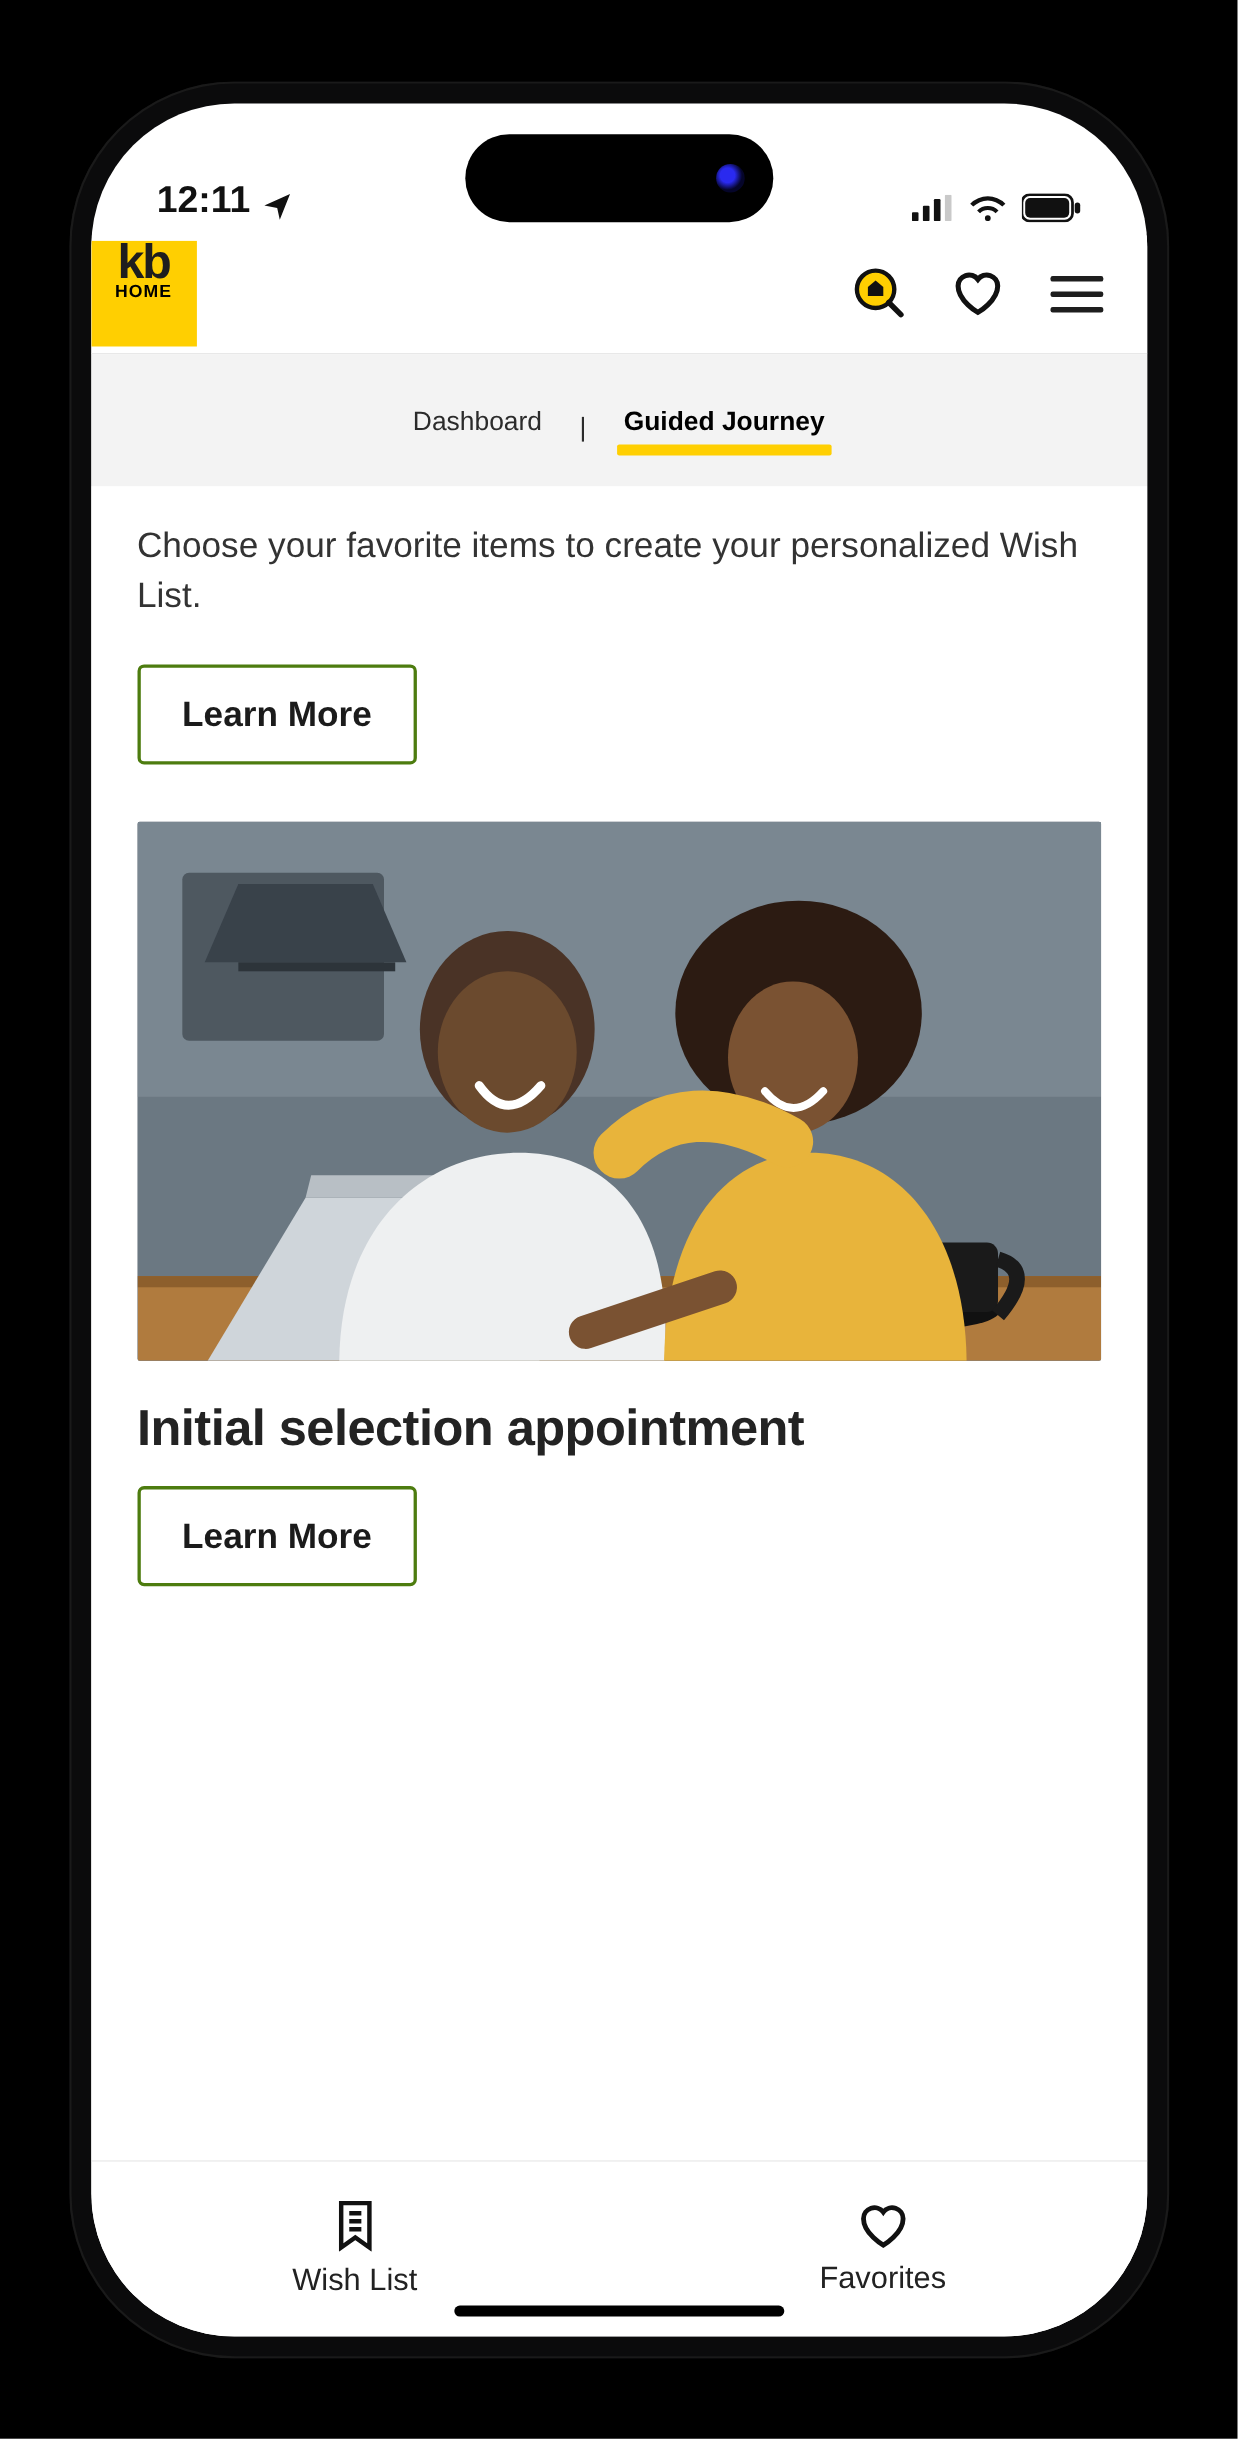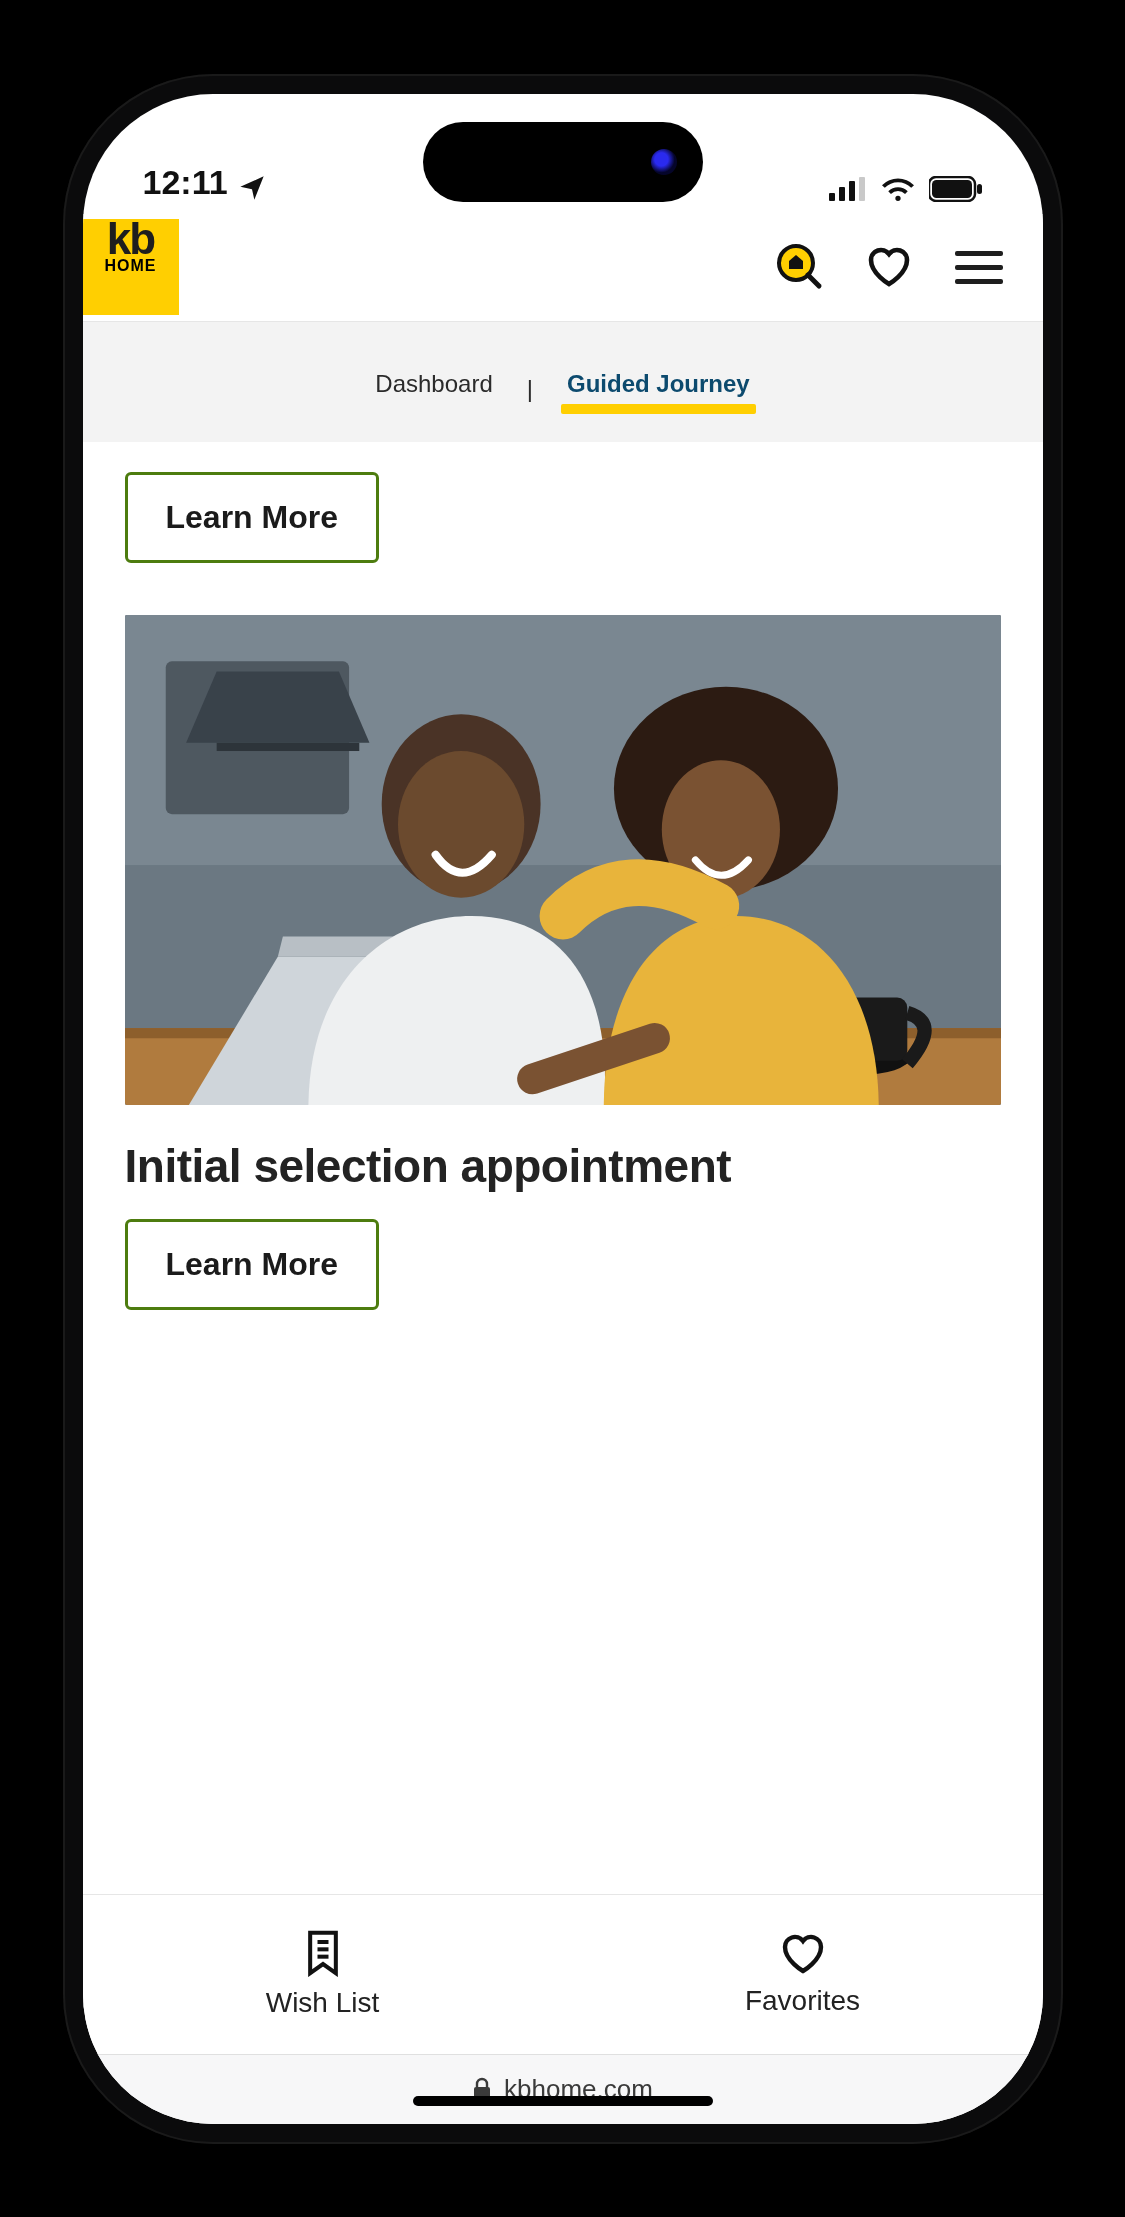--- a/index.html
+++ b/index.html
@@ -86,21 +86,21 @@
   .hamburger span{ width:48px; height:5px; background:#1e1e1e; border-radius:2px;}
 
   
   .page-body { flex:1; overflow:hidden; background:#f3f3f3; display:flex; flex-direction:column;}
   .tabs {
     display:flex; align-items:center; justify-content:center; gap:34px;
     padding: 48px 0 34px;
     font-size: 24px;
   }
   .tab { color:#2b2b2b; font-weight:500; cursor:pointer; padding-bottom:10px; position:relative;}
-  .tab.active { font-weight:800; color:#0c4a6e;}
+  .tab.active { font-weight:800; color:#000000;}
   .tab.active::after{
     content:""; position:absolute; left:-6px; right:-6px; bottom:-6px;
     height:10px; background:#ffcf01; border-radius:2px;
   }
   .tab-sep { color:#2b2b2b; font-weight:300; }
 
   
   .content {
     flex:1; overflow:hidden;
     background:#fff;
@@ -224,20 +224,21 @@
 
       <div class="tabs">
         <span class="tab">Dashboard</span>
         <span class="tab-sep">|</span>
         <span class="tab active">Guided Journey</span>
       </div>
 
       <div class="content">
 
         <div class="section">
+          <p>Choose your favorite items to create your personalized Wish List.</p>
           <button class="btn-outline">Learn More</button>
         </div>
 
         <div class="hero-img">
           <svg viewBox="0 0 860 490" preserveAspectRatio="xMidYMid slice">
 
             <rect width="860" height="490" fill="#6b7882"></rect>
             <rect x="0" y="0" width="860" height="250" fill="#7a8791"></rect>
             <rect x="40" y="50" width="180" height="150" rx="6" fill="#4e5860"></rect>
             <path d="M90 60 h120 l30 70 h-180 z" fill="#39424a"></path>
@@ -288,23 +289,16 @@
         <span>Wish List</span>
       </div>
       <div class="bottom-item">
         <svg width="48" height="44" viewBox="0 0 24 22" fill="none" stroke="#111" stroke-width="2.2">
             <path d="M12 20s-9-5.2-9-12a5 5 0 0 1 9-3 5 5 0 0 1 9 3c0 6.8-9 12-9 12z"></path>
           </svg>
         <span>Favorites</span>
       </div>
     </div>
 
-    <div class="url-bar">
-      <svg width="20" height="24" viewBox="0 0 20 24" fill="#3a3a3a">
-          <rect x="2" y="10" width="16" height="12" rx="2"></rect>
-          <path d="M5 10V7a5 5 0 0 1 10 0v3" fill="none" stroke="#3a3a3a" stroke-width="2.4"></path>
-        </svg>
-      <span>kbhome.com</span>
-    </div>
 
     <div class="home-indicator"></div>
   </div>
 </div>
 
 </body></html>

